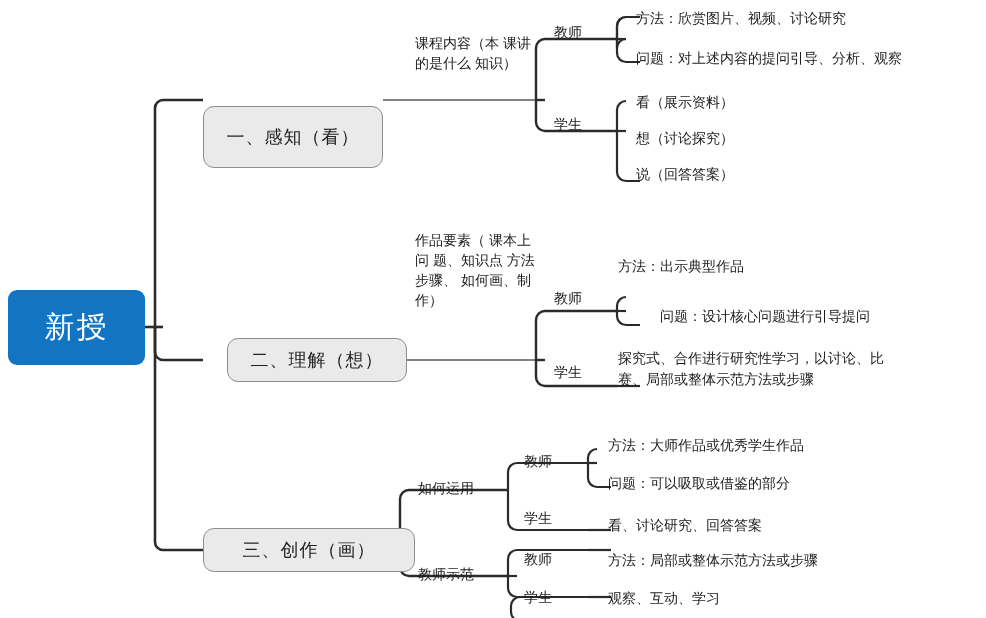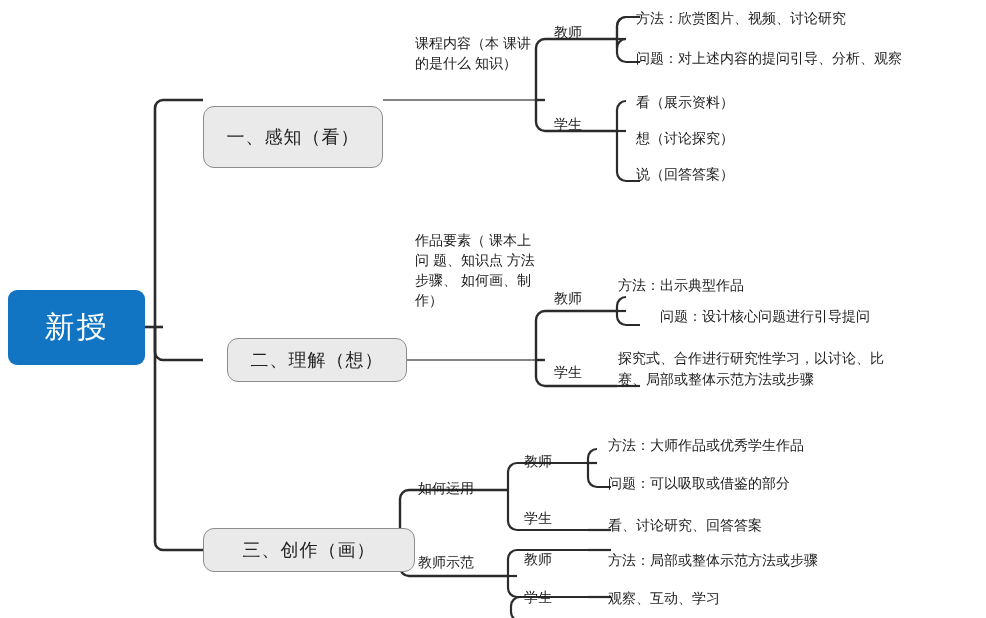--- a/index.html
+++ b/index.html
@@ -167,27 +167,27 @@
 
   <div class="leaf" style="left:636px;top:8px;">方法：欣赏图片、视频、讨论研究</div>
   <div class="leaf" style="left:636px;top:48px;">问题：对上述内容的提问引导、分析、观察</div>
   <div class="leaf" style="left:636px;top:92px;">看（展示资料）</div>
   <div class="leaf" style="left:636px;top:128px;">想（讨论探究）</div>
   <div class="leaf" style="left:636px;top:164px;">说（回答答案）</div>
 
   <div class="lbl" style="left:554px;top:288px;">教师</div>
   <div class="lbl" style="left:554px;top:362px;">学生</div>
 
-  <div class="leaf" style="left:618px;top:275px;">方法：出示典型作品</div>
+  <div class="leaf" style="left:618px;top:256px;">方法：出示典型作品</div>
   <div class="leaf" style="left:618px;top:306px;padding-left:42px;">问题：设计核心问题进行引导提问</div>
   <div class="leaf-wrap" style="left:618px;top:348px;width:310px;white-space:pre;">探究式、合作进行研究性学习，以讨论、比
 赛、局部或整体示范方法或步骤</div>
 
   <div class="lbl" style="left:418px;top:478px;">如何运用</div>
-  <div class="lbl" style="left:418px;top:552px;">教师示范</div>
+  <div class="lbl" style="left:418px;top:564px;">教师示范</div>
 
   <div class="lbl" style="left:524px;top:451px;">教师</div>
   <div class="lbl" style="left:524px;top:508px;">学生</div>
 
   <div class="lbl" style="left:524px;top:549px;">教师</div>
   <div class="lbl" style="left:524px;top:587px;">学生</div>
 
   <div class="leaf" style="left:608px;top:435px;">方法：大师作品或优秀学生作品</div>
   <div class="leaf" style="left:608px;top:473px;">问题：可以吸取或借鉴的部分</div>
   <div class="leaf" style="left:608px;top:515px;">看、讨论研究、回答答案</div>

